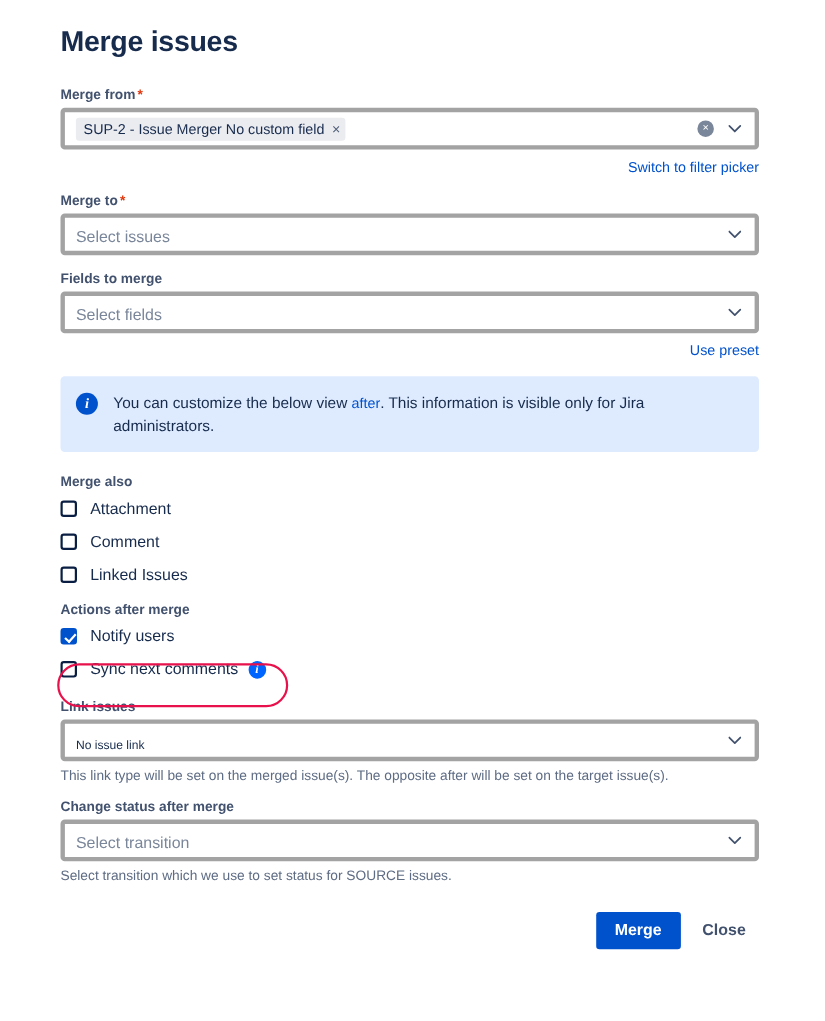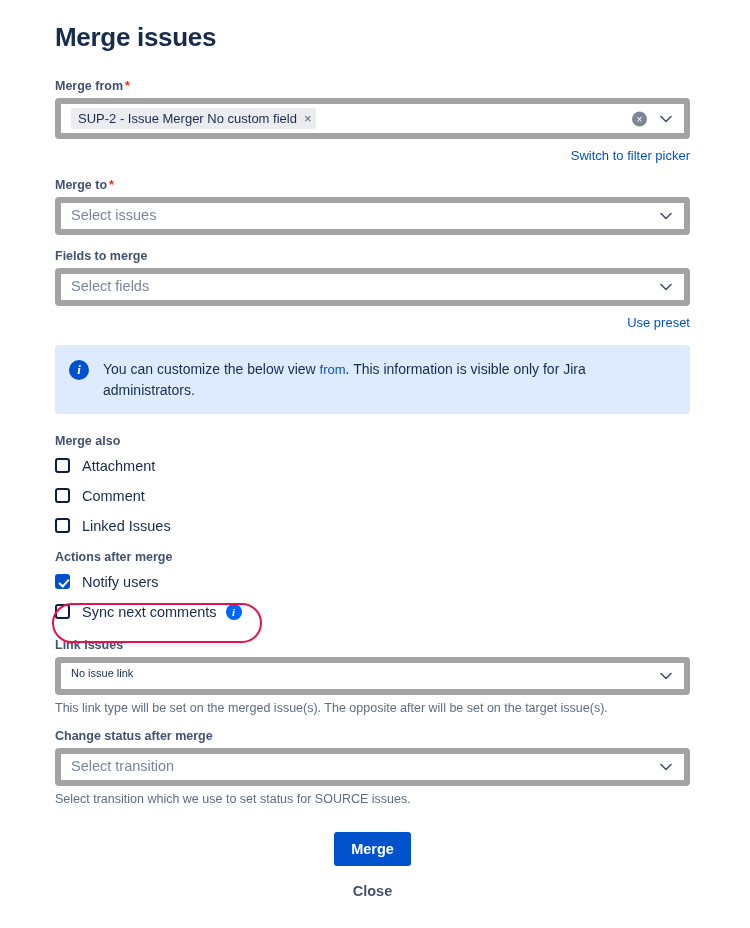--- a/index.html
+++ b/index.html
@@ -32,25 +32,25 @@
     color: #42526e;
     margin-bottom: 5px;
     display: block;
   }
   .req { color: #de350b; font-weight: bold; margin-left: 2px; }
 
   .select-box {
     position: relative;
     width: 635px;
     min-height: 38px;
-    border: 6px solid #a3a3a3;
+    border: 4px solid #a3a3a3;
     border-radius: 4px;
     background: #fff;
     display: flex;
-    align-items: flex-start;
+    align-items: flex-end;
     padding: 4px 58px 4px 10px;
   }
   .select-box.plain { padding-right: 24px; }
   .placeholder {
     color: #7a869a;
     font-size: 14.5px;
   }
   .value-text { color: #172b4d; font-size: 11px; }
 
   .chip {
@@ -203,24 +203,23 @@
     font-size: 12.5px;
     color: #5e6c84;
     margin-top: 6px;
     margin-bottom: 14px;
     width: 635px;
   }
   .footer {
     width: 635px;
     display: flex;
     justify-content: flex-end;
-    align-items: center;
+    align-items: flex-start;
     margin-top: 26px;
     gap: 8px;
-    flex-direction: column;
   }
   .btn-primary {
     background: #0052cc;
     color: #fff;
     border: none;
     border-radius: 3px;
     font-size: 14.5px;
     font-weight: bold;
     padding: 9px 17px;
     cursor: pointer;
@@ -292,21 +291,21 @@
       </span>
     </div>
     <div class="link-right">
       <a class="link">Use preset</a>
     </div>
   </div>
 
   <div class="info-banner">
     <span class="info-icon">i</span>
     <div class="info-text">
-      <span>You can customize the below view </span><a class="link">from</a><span>. This information is visible only for Jira administrators.</span>
+      <span>You can customize the below view </span><a class="link">after</a><span>. This information is visible only for Jira administrators.</span>
     </div>
   </div>
 
   <div class="section-label">Merge also</div>
 
   <div class="cb-row">
     <span class="cb"></span>
     <span class="cb-label">Attachment</span>
   </div>
   <div class="cb-row">

